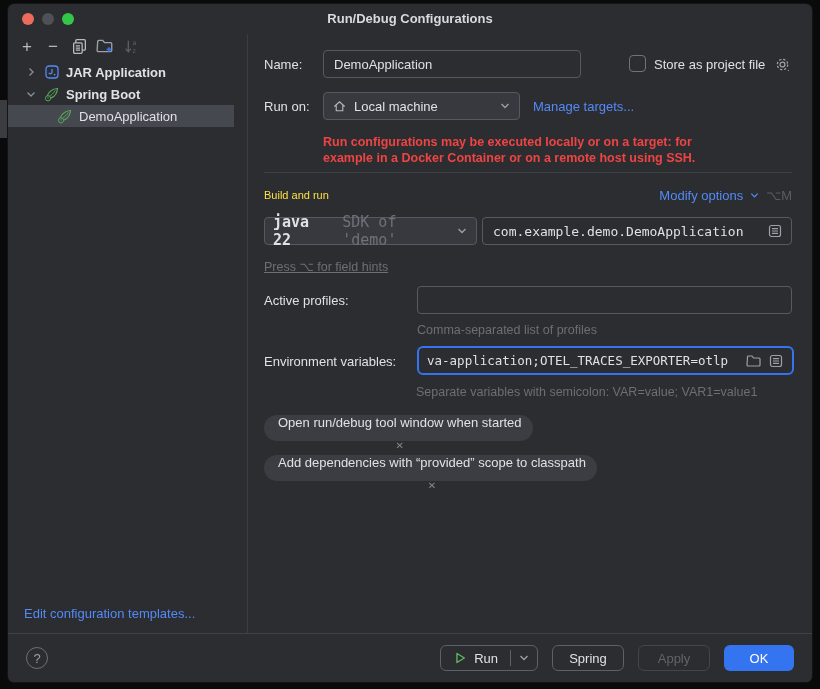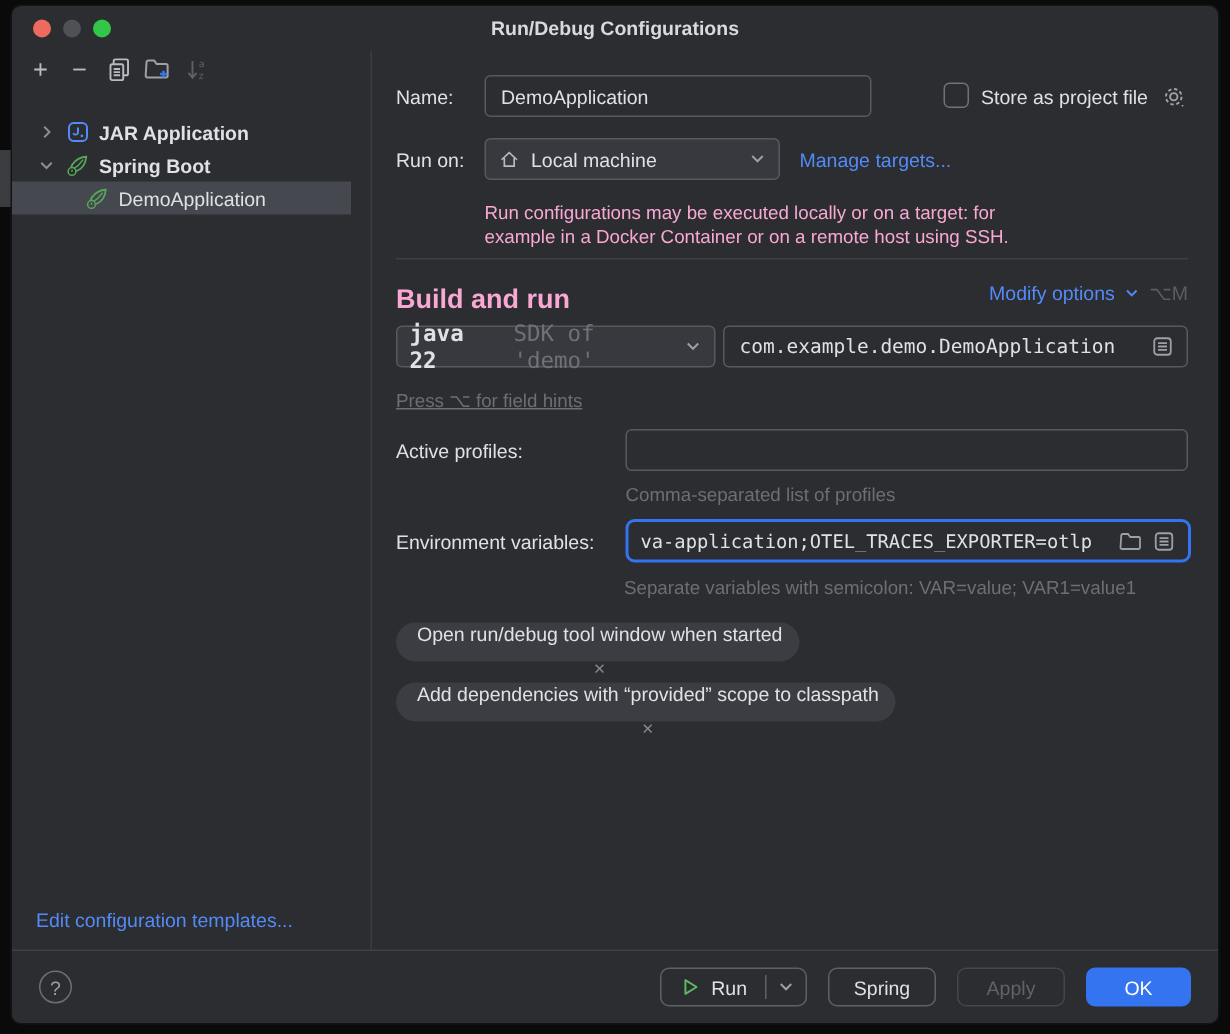--- a/index.html
+++ b/index.html
@@ -17,44 +17,44 @@
   .tl.red{background:#ed6a5f;} .tl.gray{background:#4e5155;} .tl.green{background:#32c748;}
   .title{position:absolute;left:0;top:0;width:100%;height:30px;line-height:30px;text-align:center;
          font-weight:700;color:#d8dade;}
 
   
   .toolbar{position:absolute;left:7px;top:30px;display:flex;gap:2px;}
   .tb{width:24px;height:24px;display:flex;align-items:center;justify-content:center;color:#b8bbc1;background:none;border:0;padding:0;}
   .tb svg{display:block;}
   .tb.dim{color:#5d6066;}
   .glyph{font-size:17px;line-height:1;}
-  .tree{position:absolute;left:0;top:73px;width:239px;}
+  .tree{position:absolute;left:0;top:57px;width:239px;}
   .trow{height:22px;display:flex;align-items:center;color:#dfe1e5;}
   .trow .chev{width:14px;height:14px;margin-left:16px;color:#8c8f96;flex:none;display:flex;align-items:center;justify-content:center;}
   .trow .ticon{width:16px;height:16px;margin-left:6px;flex:none;}
   .trow .tlabel{margin-left:6px;white-space:nowrap;}
   .trow.group .tlabel{font-weight:700;}
   .trow.selected{background:#45484e;width:226px;}
   .trow.selected .ticon{margin-left:49px;}
   .edit-templates{position:absolute;left:16px;top:602px;color:#548af7;cursor:pointer;}
   .vdiv{position:absolute;left:239px;top:30px;bottom:49px;width:1px;background:#3a3d42;}
 
   
   .flabel{position:absolute;color:#dfe1e5;white-space:nowrap;}
   .help{position:absolute;color:#6b6f76;font-size:12.5px;white-space:nowrap;}
-  .help.lighter{color:#f9a8d4;line-height:16px;}
+  .help.lighter{color:#ef4444;line-height:16px;font-weight:bold;}
   .input{position:absolute;border:1px solid #565a60;border-radius:4px;background:transparent;
          color:#dfe1e5;font-family:"Liberation Sans",sans-serif;font-size:13px;padding:0 10px;outline:none;}
   .combo{position:absolute;height:28px;background:#37393e;border:1px solid #565a60;border-radius:4px;
          display:flex;align-items:center;padding:0 8px;cursor:pointer;}
   .combo .cspace{flex:1;}
   .link{color:#548af7;cursor:pointer;white-space:nowrap;}
   .mono{font-family:"DejaVu Sans Mono",monospace;}
   .hdivider{position:absolute;height:1px;background:#3e4146;}
-  .section-title{position:absolute;font-weight:700;font-size:18px;color:#f9a8d4;}
+  .section-title{position:absolute;font-weight:400;font-size:11px;color:#fde047;}
   .modify{position:absolute;right:20px;top:184px;display:flex;align-items:center;gap:6px;}
   .shortcut{color:#595d64;}
   .field{position:absolute;display:flex;align-items:center;border:1px solid #565a60;border-radius:4px;}
   .field .ficon{flex:none;color:#9da0a8;margin-right:8px;display:flex;}
   .env-field{border:2px solid #3574F0;border-radius:6px;}
   .env-field input{border:0;background:transparent;outline:none;color:#dfe1e5;flex:1;min-width:0;
                    font-family:"DejaVu Sans Mono",monospace;font-size:12.5px;padding:0 4px 0 8px;}
   .chip{position:absolute;display:inline-flex;align-items:center;height:26px;background:#3b3d42;
         border-radius:13px;padding:0 11px 0 14px;gap:10px;color:#dfe1e5;white-space:nowrap;flex-direction:column;}
   .chip .x{color:#85888e;font-size:10px;cursor:pointer;}

